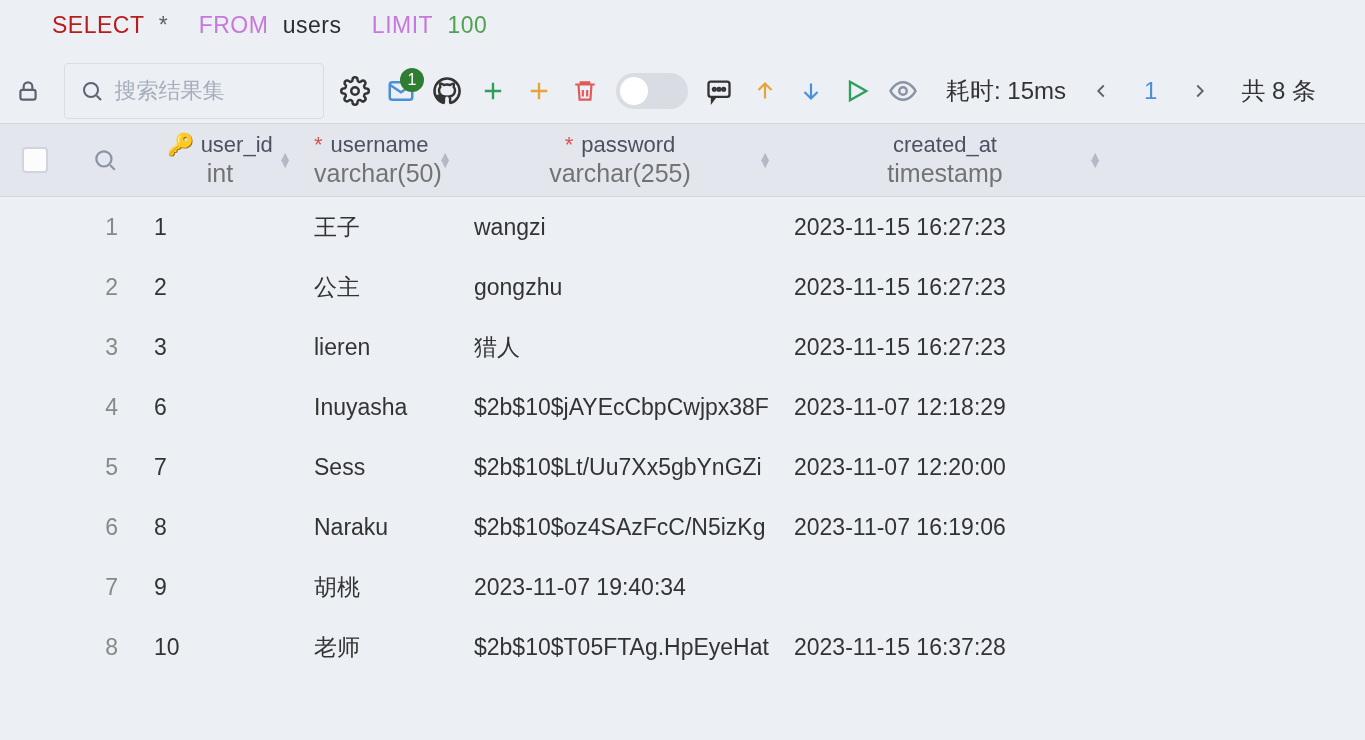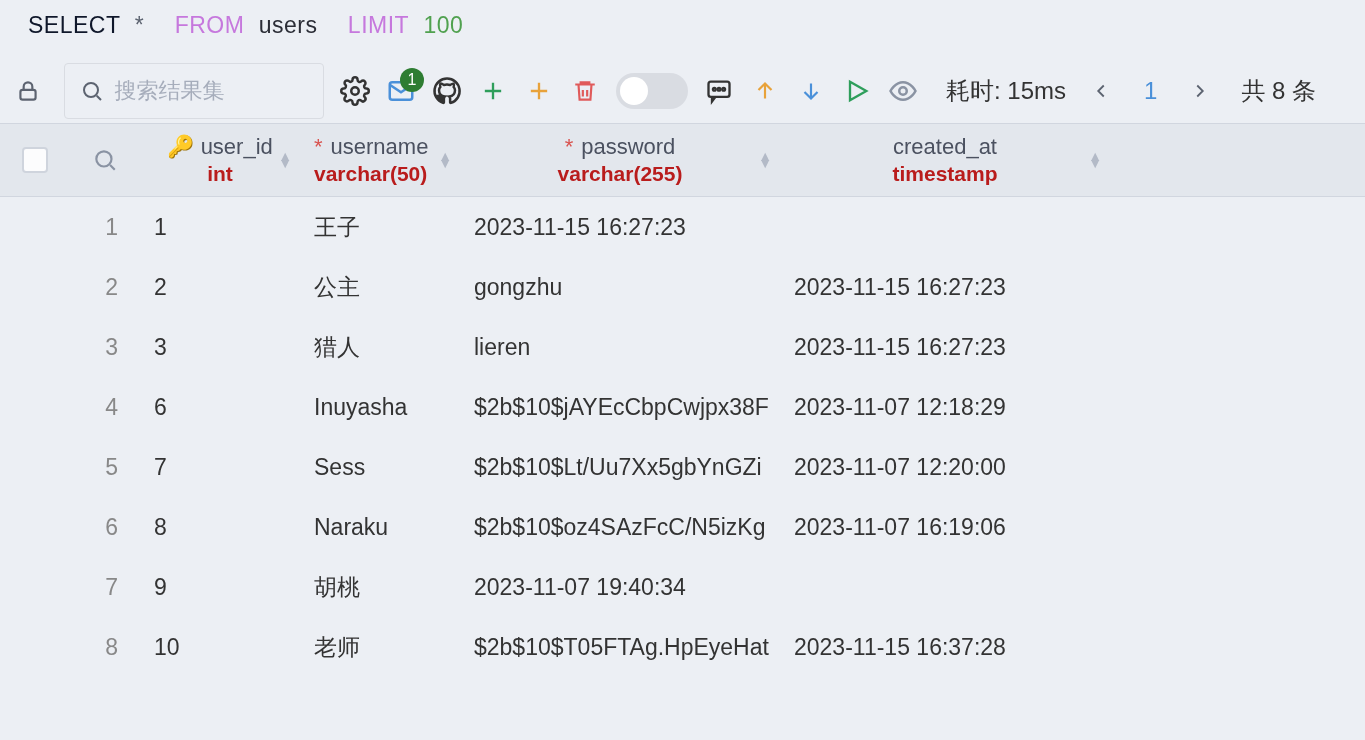--- a/index.html
+++ b/index.html
@@ -1,20 +1,20 @@
 <!DOCTYPE html>
 <html><head>
 <meta charset="utf-8">
 <style>
 * { margin: 0; padding: 0; box-sizing: border-box; font-family: -apple-system, "Segoe UI", "微软雅黑", sans-serif; }
 body { background: #eceff4; width: 1365px; height: 740px; overflow: hidden; }
 
 
 .sql-bar { padding: 12px 28px 20px 28px; font-family: 'Consolas', 'Menlo', monospace; font-size: 23px; letter-spacing: 0.5px; }
-.kw-select   { color: #0f172a; }
+.kw-select   { color: #b91c1c; margin-left: 24px; }
 .kw-star     { color: #5c6370; }
 .kw-from     { color: #c678dd; margin-left: 16px; }
 .kw-table    { color: #2b2d36; }
 .kw-limit    { color: #c678dd; margin-left: 16px; }
 .kw-num      { color: #50a14f; }
 
 
 .toolbar { display: flex; align-items: center; gap: 16px; padding: 4px 8px 4px 8px; border-top: 0; }
 .ic { width: 30px; height: 30px; display: inline-flex; align-items: center; justify-content: center; color: #5c6370; }
 .ic svg { stroke: currentColor; fill: none; stroke-width: 2; }
@@ -33,21 +33,21 @@
 .status-right { margin-left: 12px; display:flex; align-items:center; gap: 20px; font-size: 24px; color:#333; }
 .page-num { color:#4a90d9; padding: 0 8px; }
 .total-label { margin-left: 6px; text-align: right; }
 
 
 .grid { background:#eceff4; }
 .grid-header, .grid-row { display:grid; grid-template-columns: 70px 70px 160px 160px 320px 330px; align-items:center; }
 .grid-header { height: 74px; background: #e3e7ed; border-top:1px solid #d1d6df; border-bottom:1px solid #d1d6df; font-size:22px; color:#4b5160; }
 .hcell { display:flex; align-items:center; justify-content:center; flex-direction:column; line-height:1.2; position:relative; height:100%; white-space:nowrap; overflow:hidden; }
 .hcell .title { display:flex; align-items:center; gap:6px; }
-.hcell .sub { color:#b91c1c; font-size:21px;font-weight:bold; }
+.hcell .sub { color:#737373; font-size:25px; }
 .sorter { position:absolute; right:8px; top:50%; transform:translateY(-50%); color:#b3bac7; display:flex; flex-direction:column; gap:0; line-height:0.5; font-size:14px;}
 .key-icon { color:#d8a23a; }
 .req-star { color:#d9534f; margin-right:2px; }
 
 .hcell.h-left { align-items:flex-start; padding-left:14px; }
 
 .grid-row { height:60px; font-size:23px; color:#333; }
 .grid-row:nth-child(odd) { background:#eceff4; }
 .cell { padding: 0 14px; white-space:nowrap; overflow:hidden; text-overflow:clip; }
 .cell.idx { text-align:right; color:#888; padding-right:22px; }
@@ -214,36 +214,37 @@
       <div class="sub">timestamp</div>
       <div class="sorter">▲<br>▼</div>
     </div>
   </div>
   <div id="grid-body">
       <div class="grid-row">
         <div class="cell chk"></div>
         <div class="cell idx">1</div>
         <div class="cell">1</div>
         <div class="cell">王子</div>
+        <div class="cell">wangzi</div>
         <div class="cell">2023-11-15 16:27:23</div>
       </div>
       <div class="grid-row">
         <div class="cell chk"></div>
         <div class="cell idx">2</div>
         <div class="cell">2</div>
         <div class="cell">公主</div>
         <div class="cell">gongzhu</div>
         <div class="cell">2023-11-15 16:27:23</div>
       </div>
       <div class="grid-row">
         <div class="cell chk"></div>
         <div class="cell idx">3</div>
         <div class="cell">3</div>
+        <div class="cell">lieren</div>
         <div class="cell">猎人</div>
-        <div class="cell">lieren</div>
         <div class="cell">2023-11-15 16:27:23</div>
       </div>
       <div class="grid-row">
         <div class="cell chk"></div>
         <div class="cell idx">4</div>
         <div class="cell">6</div>
         <div class="cell">Inuyasha</div>
         <div class="cell">$2b$10$jAYEcCbpCwjpx38F</div>
         <div class="cell">2023-11-07 12:18:29</div>
       </div>

